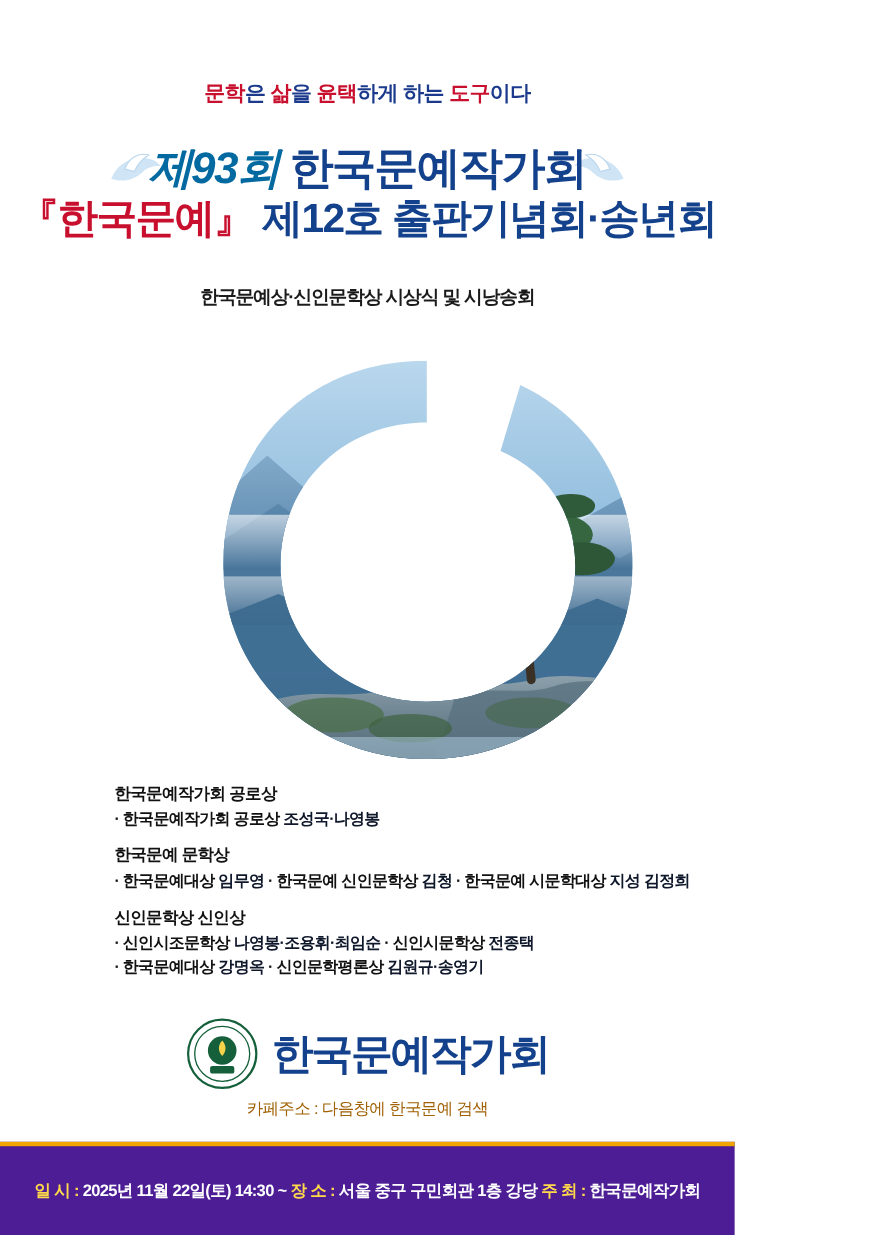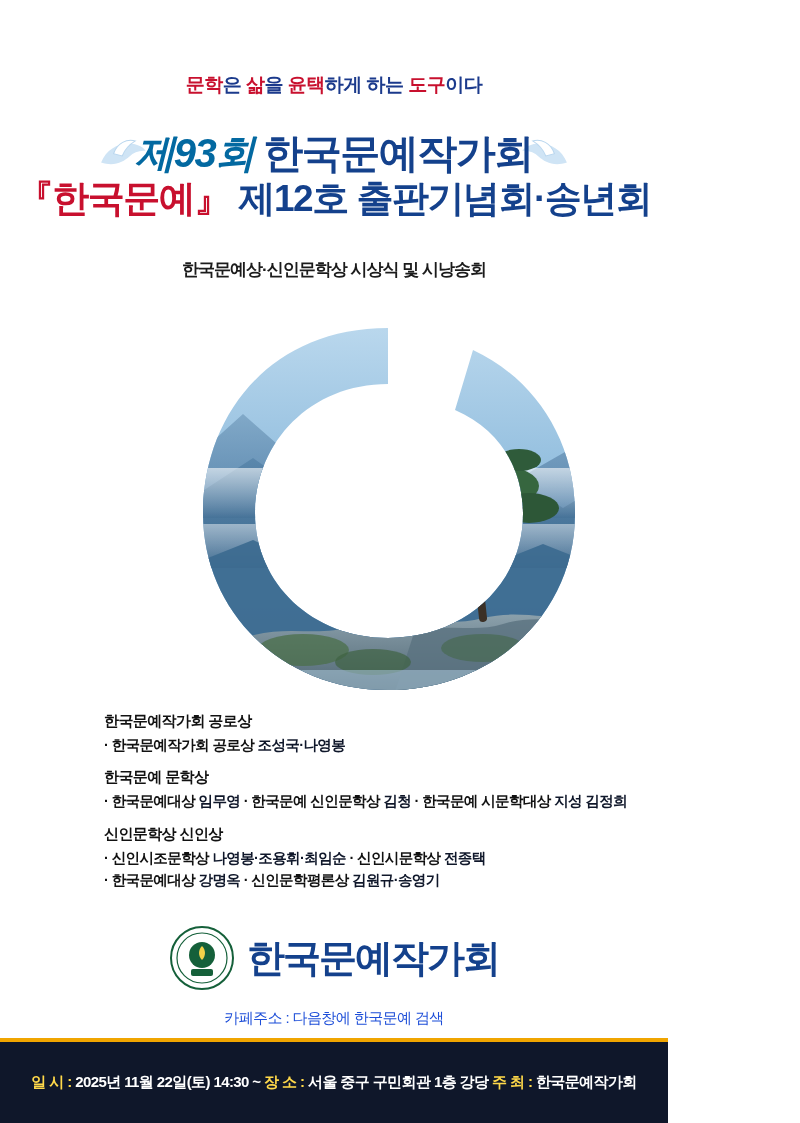--- a/index.html
+++ b/index.html
@@ -131,35 +131,35 @@
     gap: 12px;
   }
   .org-name {
     font-size: 38px;
     font-weight: bold;
     letter-spacing: -2px;
     color: #14418c;
     white-space: nowrap;
   }
   .org-cafe {
-    margin-top: 18px;
+    margin-top: 8px;
     font-size: 15px;
     letter-spacing: -0.6px;
-    color: #1d4ed8;
+    color: #a16207;
   }
   .emblem { width: 66px; height: 66px; }
 
   
   .footer {
     position: absolute;
     left: 0;
     bottom: 0;
     width: 100%;
     height: 85px;
-    background: #0f172a;
+    background: #4c1d95;
     color: #ffffff;
     border-top: 4px solid #f0a500;
     display: flex;
     flex-direction: column;
     align-items: center;
     justify-content: center;
     gap: 7px;
   }
   .footer-line {
     font-size: 15px;

